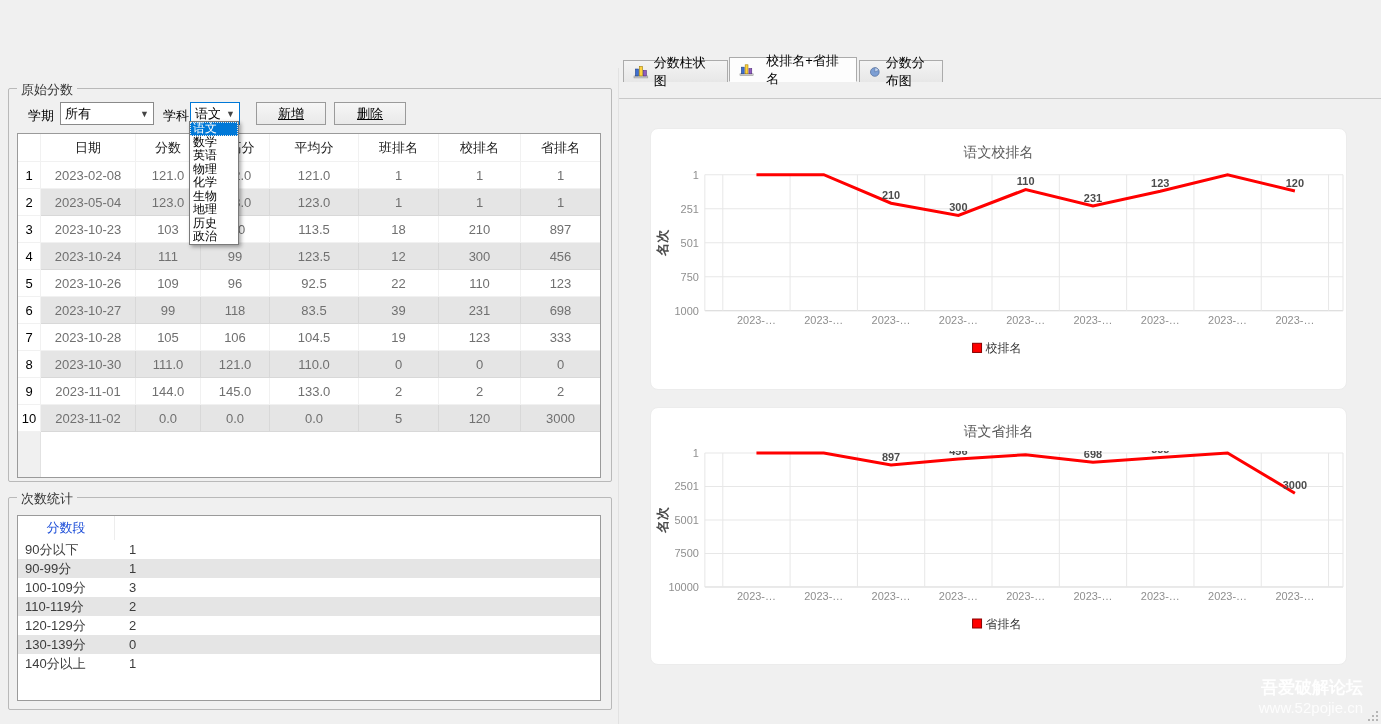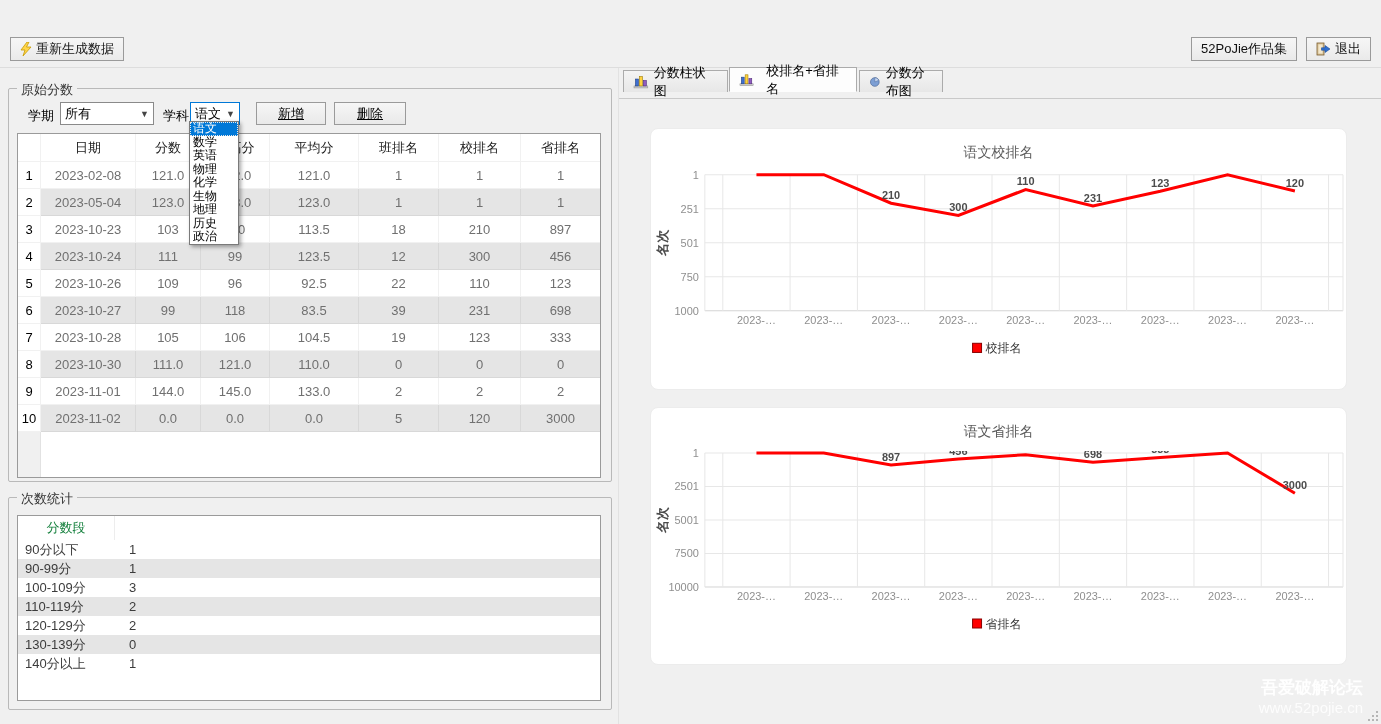--- a/index.html
+++ b/index.html
@@ -46,36 +46,36 @@
   .t-body-row { height:27px; color:#707070; }
   .t-cell { display:flex; align-items:center; justify-content:center; border-right:1px solid rgba(0,0,0,0.055); border-bottom:1px solid rgba(0,0,0,0.055); overflow:hidden; white-space:nowrap; }
   .t-row .t-cell:last-child { border-right:none; }
   .green { background:#e5e5e5; }
   .c0{width:23px;} .c1{width:95px;} .c2{width:65px;} .c3{width:69px;} .c4{width:89px;} .c5{width:80px;} .c6{width:82px;} .c7{flex:1;}
   .t-filler { display:flex; flex:1; height:47px; }
   .t-filler .gut { width:23px; background:#f0f0f0; border-right:1px solid rgba(0,0,0,0.055); }
 
   
   .stats-table { position:absolute; left:8px; top:17px; width:584px; height:186px; background:#fff; border:1px solid #9a9a9a; overflow:hidden; font-size:13px; }
-  .s-head { display:flex; height:24px; color:#15803d; }
+  .s-head { display:flex; height:24px; color:#1d4ed8; }
   .s-head .sc1 { width:97px; display:flex; align-items:center; justify-content:center; border-right:1px solid rgba(0,0,0,0.07); }
   .s-head .sc2 { flex:1; display:flex; align-items:center; justify-content:center; }
   .s-row { display:flex; height:19px; color:#3c3c3c; align-items:center; }
   .s-row .sc1 { width:97px; padding-left:7px; }
   .s-row .sc2 { flex:1; padding-left:14px; }
 
   
   .dd-popup { position:absolute; left:189px; top:53px; width:50px; background:#fff; border:1px solid #7a7a7a; box-shadow:2px 2px 4px rgba(0,0,0,0.35); z-index:50; font-size:12px; }
   .dd-item { height:13.5px; line-height:13.5px; padding-left:3px; color:#000; white-space:nowrap; }
   .dd-item.sel { background:#0078d7; color:#fff; outline:1px dotted #e8e8e8; outline-offset:-1px; }
 
   
   .right { position:absolute; left:619px; top:0; right:0; bottom:0; }
   .tabbar { position:absolute; left:0; top:7px; right:0; height:24px; border-bottom:1px solid #c9c9c9; }
-  .tab { position:absolute; bottom:6px; height:22px; display:flex; align-items:center; gap:5px; padding:0 9px; font-size:13px; color:#000; background:linear-gradient(#f4f4f4,#e7e7e7); border:1px solid #ababab; border-bottom:none; }
+  .tab { position:absolute; bottom:16px; height:22px; display:flex; align-items:center; gap:5px; padding:0 9px; font-size:13px; color:#000; background:linear-gradient(#f4f4f4,#e7e7e7); border:1px solid #ababab; border-bottom:none; }
   .tab.active { height:25px; background:#fdfdfd; z-index:2; border-bottom:1px solid #fdfdfd;gap:12px; }
   .tab-icon { width:16px; height:14px; }
 
   .chart-card { position:absolute; left:31px; width:697px; background:#ffffff; border:1px solid #ececec; border-radius:8px; overflow:hidden; }
   .card-1 { top:60px; height:262px; }
   .card-2 { top:339px; height:258px; }
   .chart-card svg { width:100%; height:100%; display:block; }
 
   
   .watermark { position:absolute; right:18px; bottom:6px; text-align:right; line-height:20px; pointer-events:none; }
@@ -83,40 +83,20 @@
   .wm2 { font-size:15px; color:rgba(255,255,255,0.85); }
   .grip { position:absolute; right:3px; bottom:3px; width:2px; height:2px; background:#b5b5b5;
           box-shadow:-8px 0 #b5b5b5, 0 -8px #b5b5b5, -4px 0 #b5b5b5, 0 -4px #b5b5b5, -4px -4px #b5b5b5; }
 </style>
 </head>
 <body>
 
 <div class="window">
 
 
-  <div class="toolbar">
-    <button class="tb-btn">
-      <svg class="bolt" viewBox="0 0 12 14">
-          <polygon points="7,0 1,8 5,8 3,14 11,5 6.5,5 9,0" fill="#ffd54a" stroke="#c79a00" stroke-width="0.8"></polygon>
-        </svg>
-      <span>重新生成数据</span>
-    </button>
-    <div class="tb-spacer"></div>
-    <button class="tb-btn">
-      <span>52PoJie作品集</span>
-    </button>
-    <button class="tb-btn">
-      <svg class="door" viewBox="0 0 15 14">
-        <rect x="1" y="1" width="7" height="12" fill="#d9c49a" stroke="#7a5c2e" stroke-width="0.8"></rect>
-        <rect x="2.5" y="2.5" width="4" height="9" fill="#f3e7cc"></rect>
-        <polygon points="14,7 9,3.5 9,5.8 5.5,5.8 5.5,8.2 9,8.2 9,10.5" fill="#2f6fd0" stroke="#1b4a93" stroke-width="0.6"></polygon>
-      </svg>
-      <span>退出</span>
-    </button>
-  </div>
 
   <div class="main">
     <div class="v-divider"></div>
 
     <div class="group group-raw">
       <div class="group-label">原始分数</div>
 
       <span class="ctrl-label" style="left:19px;">学期</span>
       <div class="combo" style="left:51px; width:94px;">
         <span>所有</span>

